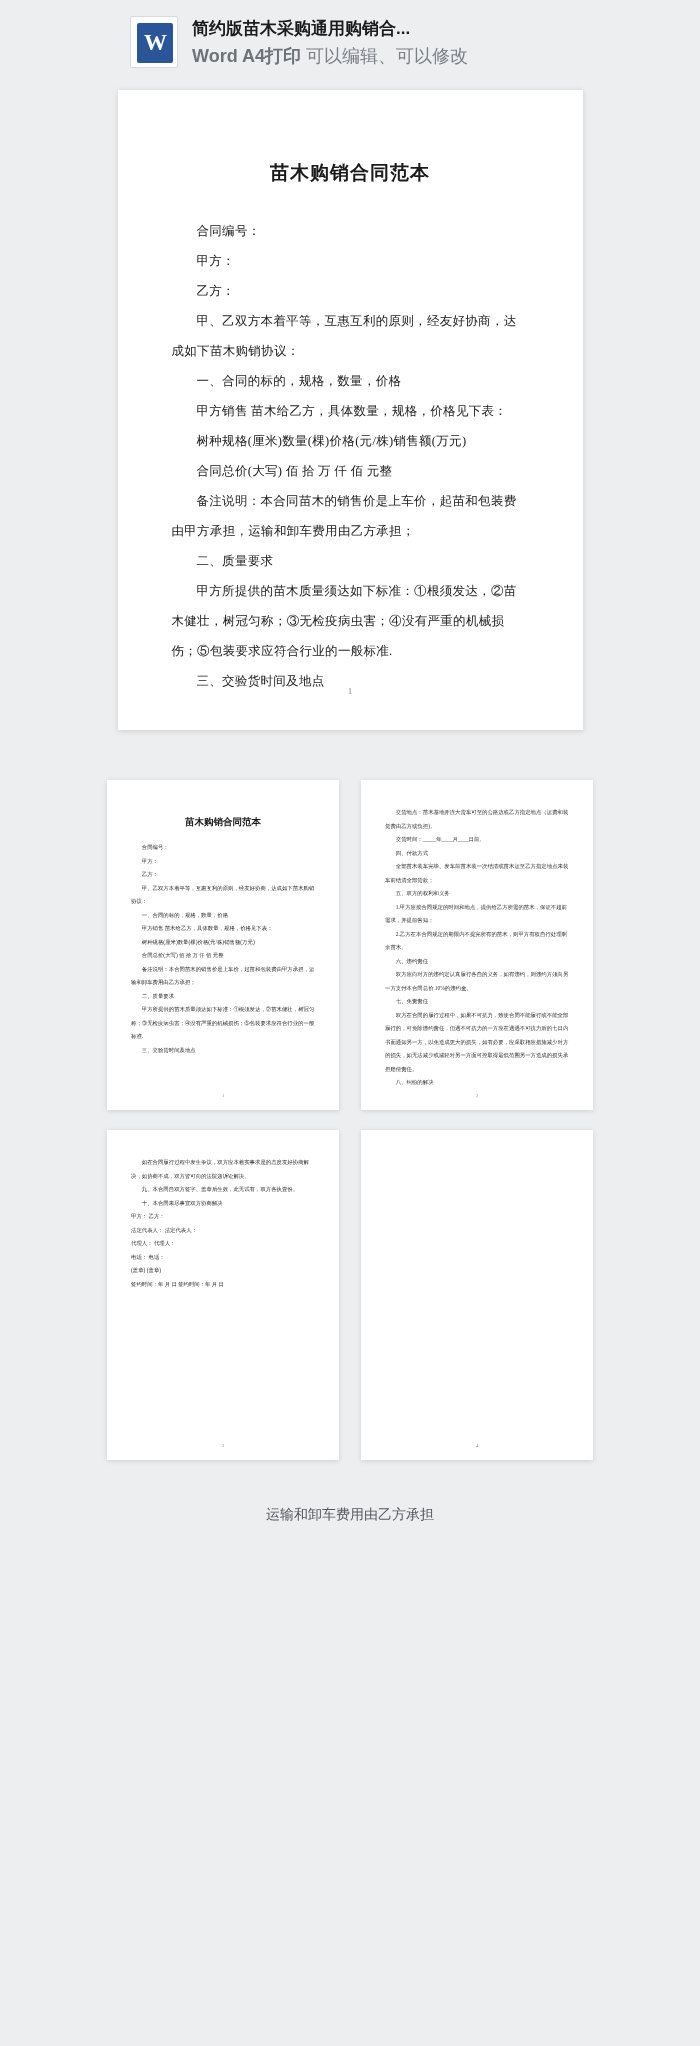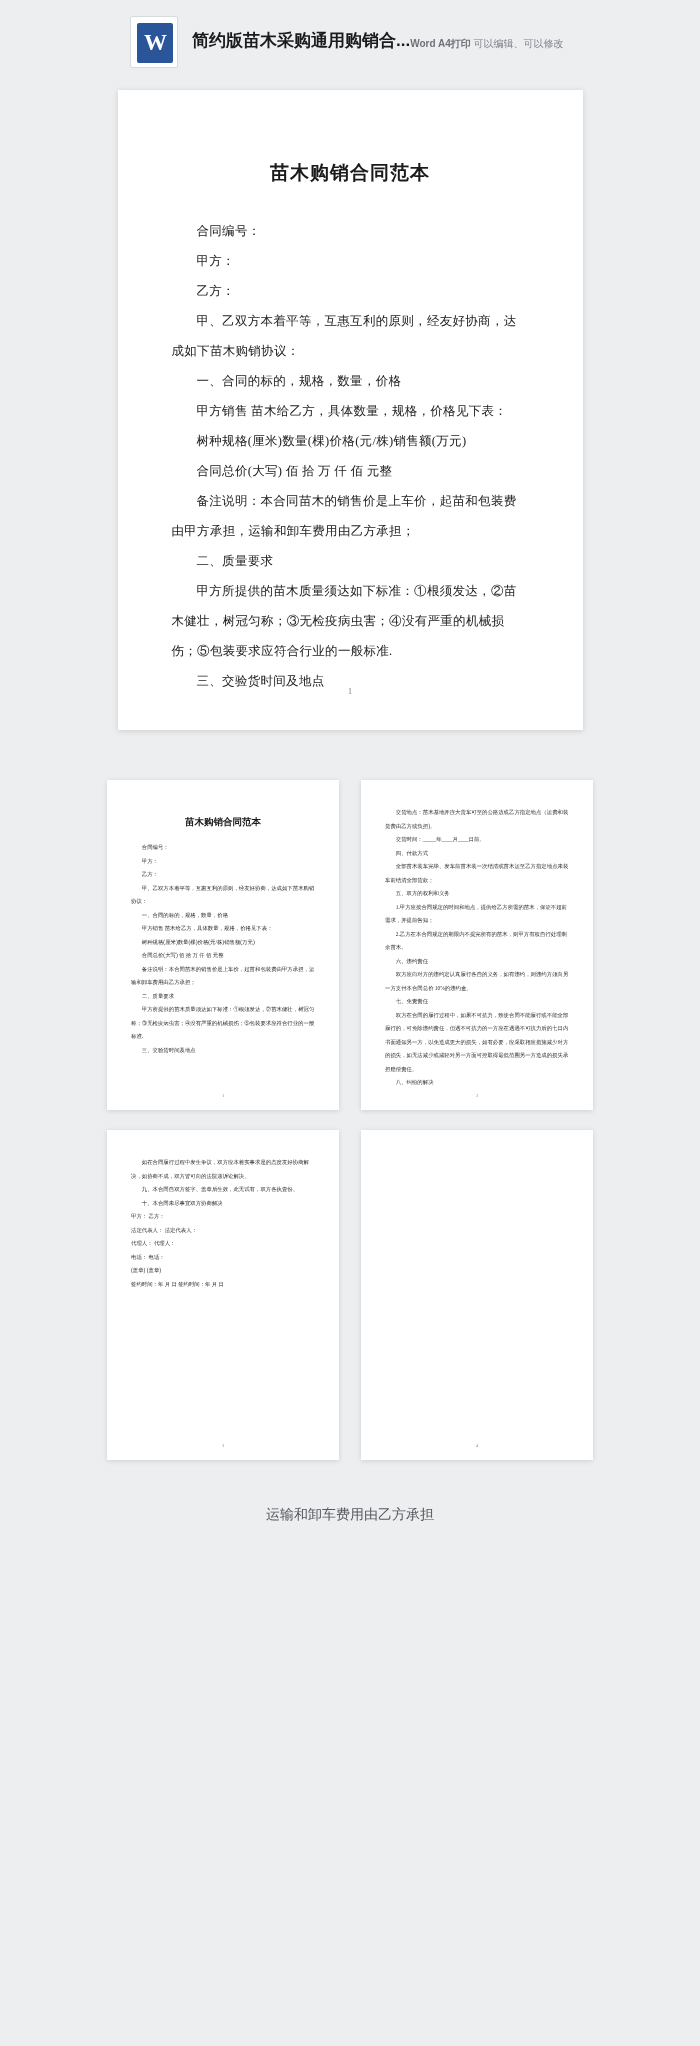--- a/index.html
+++ b/index.html
@@ -41,35 +41,35 @@
     background: #2a5699;
     border-radius: 2px;
     color: #fff;
     font-family: "Liberation Serif", serif;
     font-weight: bold;
     font-size: 23px;
     line-height: 40px;
     text-align: center;
     letter-spacing: -1px;
   }
-  .header-texts { display: flex; flex-direction: row; justify-content: flex-start; }
+  .header-texts { display: flex; flex-direction: column; justify-content: flex-start; }
   .header-title {
     font-family: "Liberation Sans", sans-serif;
     font-size: 17px;
     font-weight: bold;
     color: #1b1b1b;
     line-height: 24px;
     max-width: 420px;
     white-space: nowrap;
     overflow: hidden;
     text-overflow: ellipsis;
   }
   .header-sub {
     font-family: "Liberation Sans", sans-serif;
-    font-size: 10px;
+    font-size: 18px;
     color: #7b7f86;
     line-height: 22px;
     margin-top: 4px;
   }
   .header-sub .bold { font-weight: bold; color: #6e7279; }
 
   
   .sheet {
     background: #ffffff;
     box-shadow: 0 1px 6px rgba(0,0,0,0.14);

